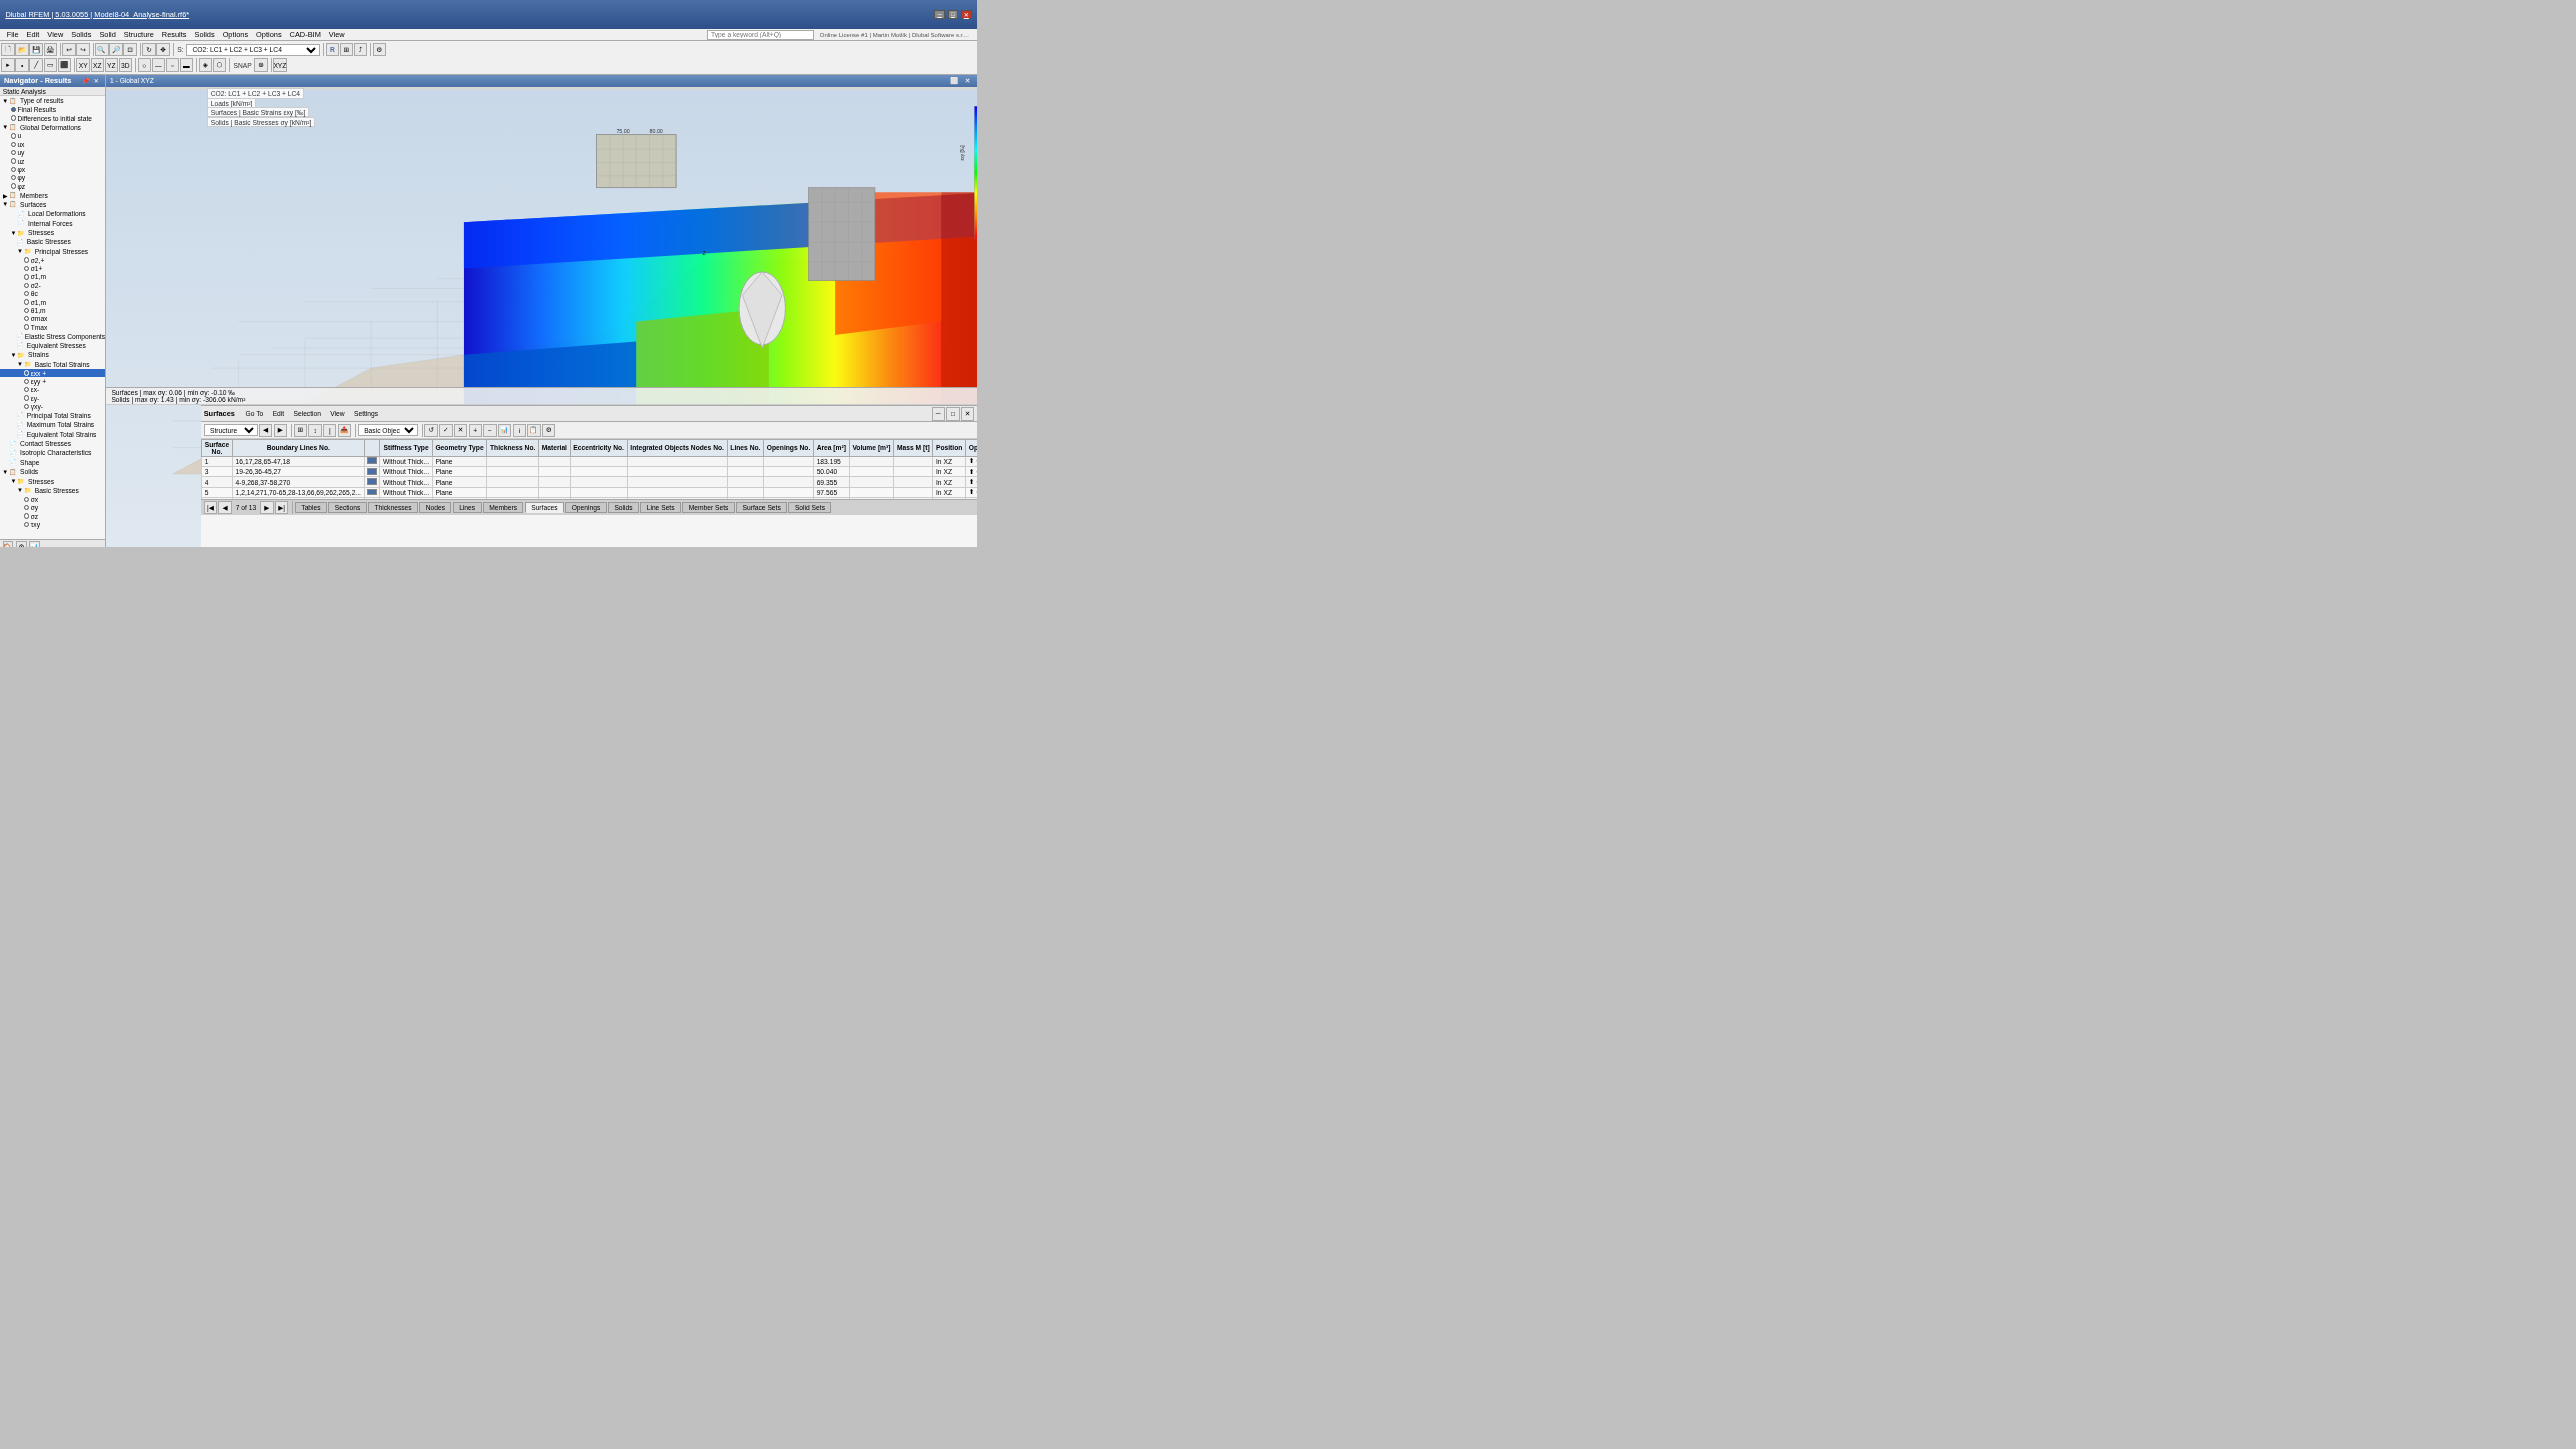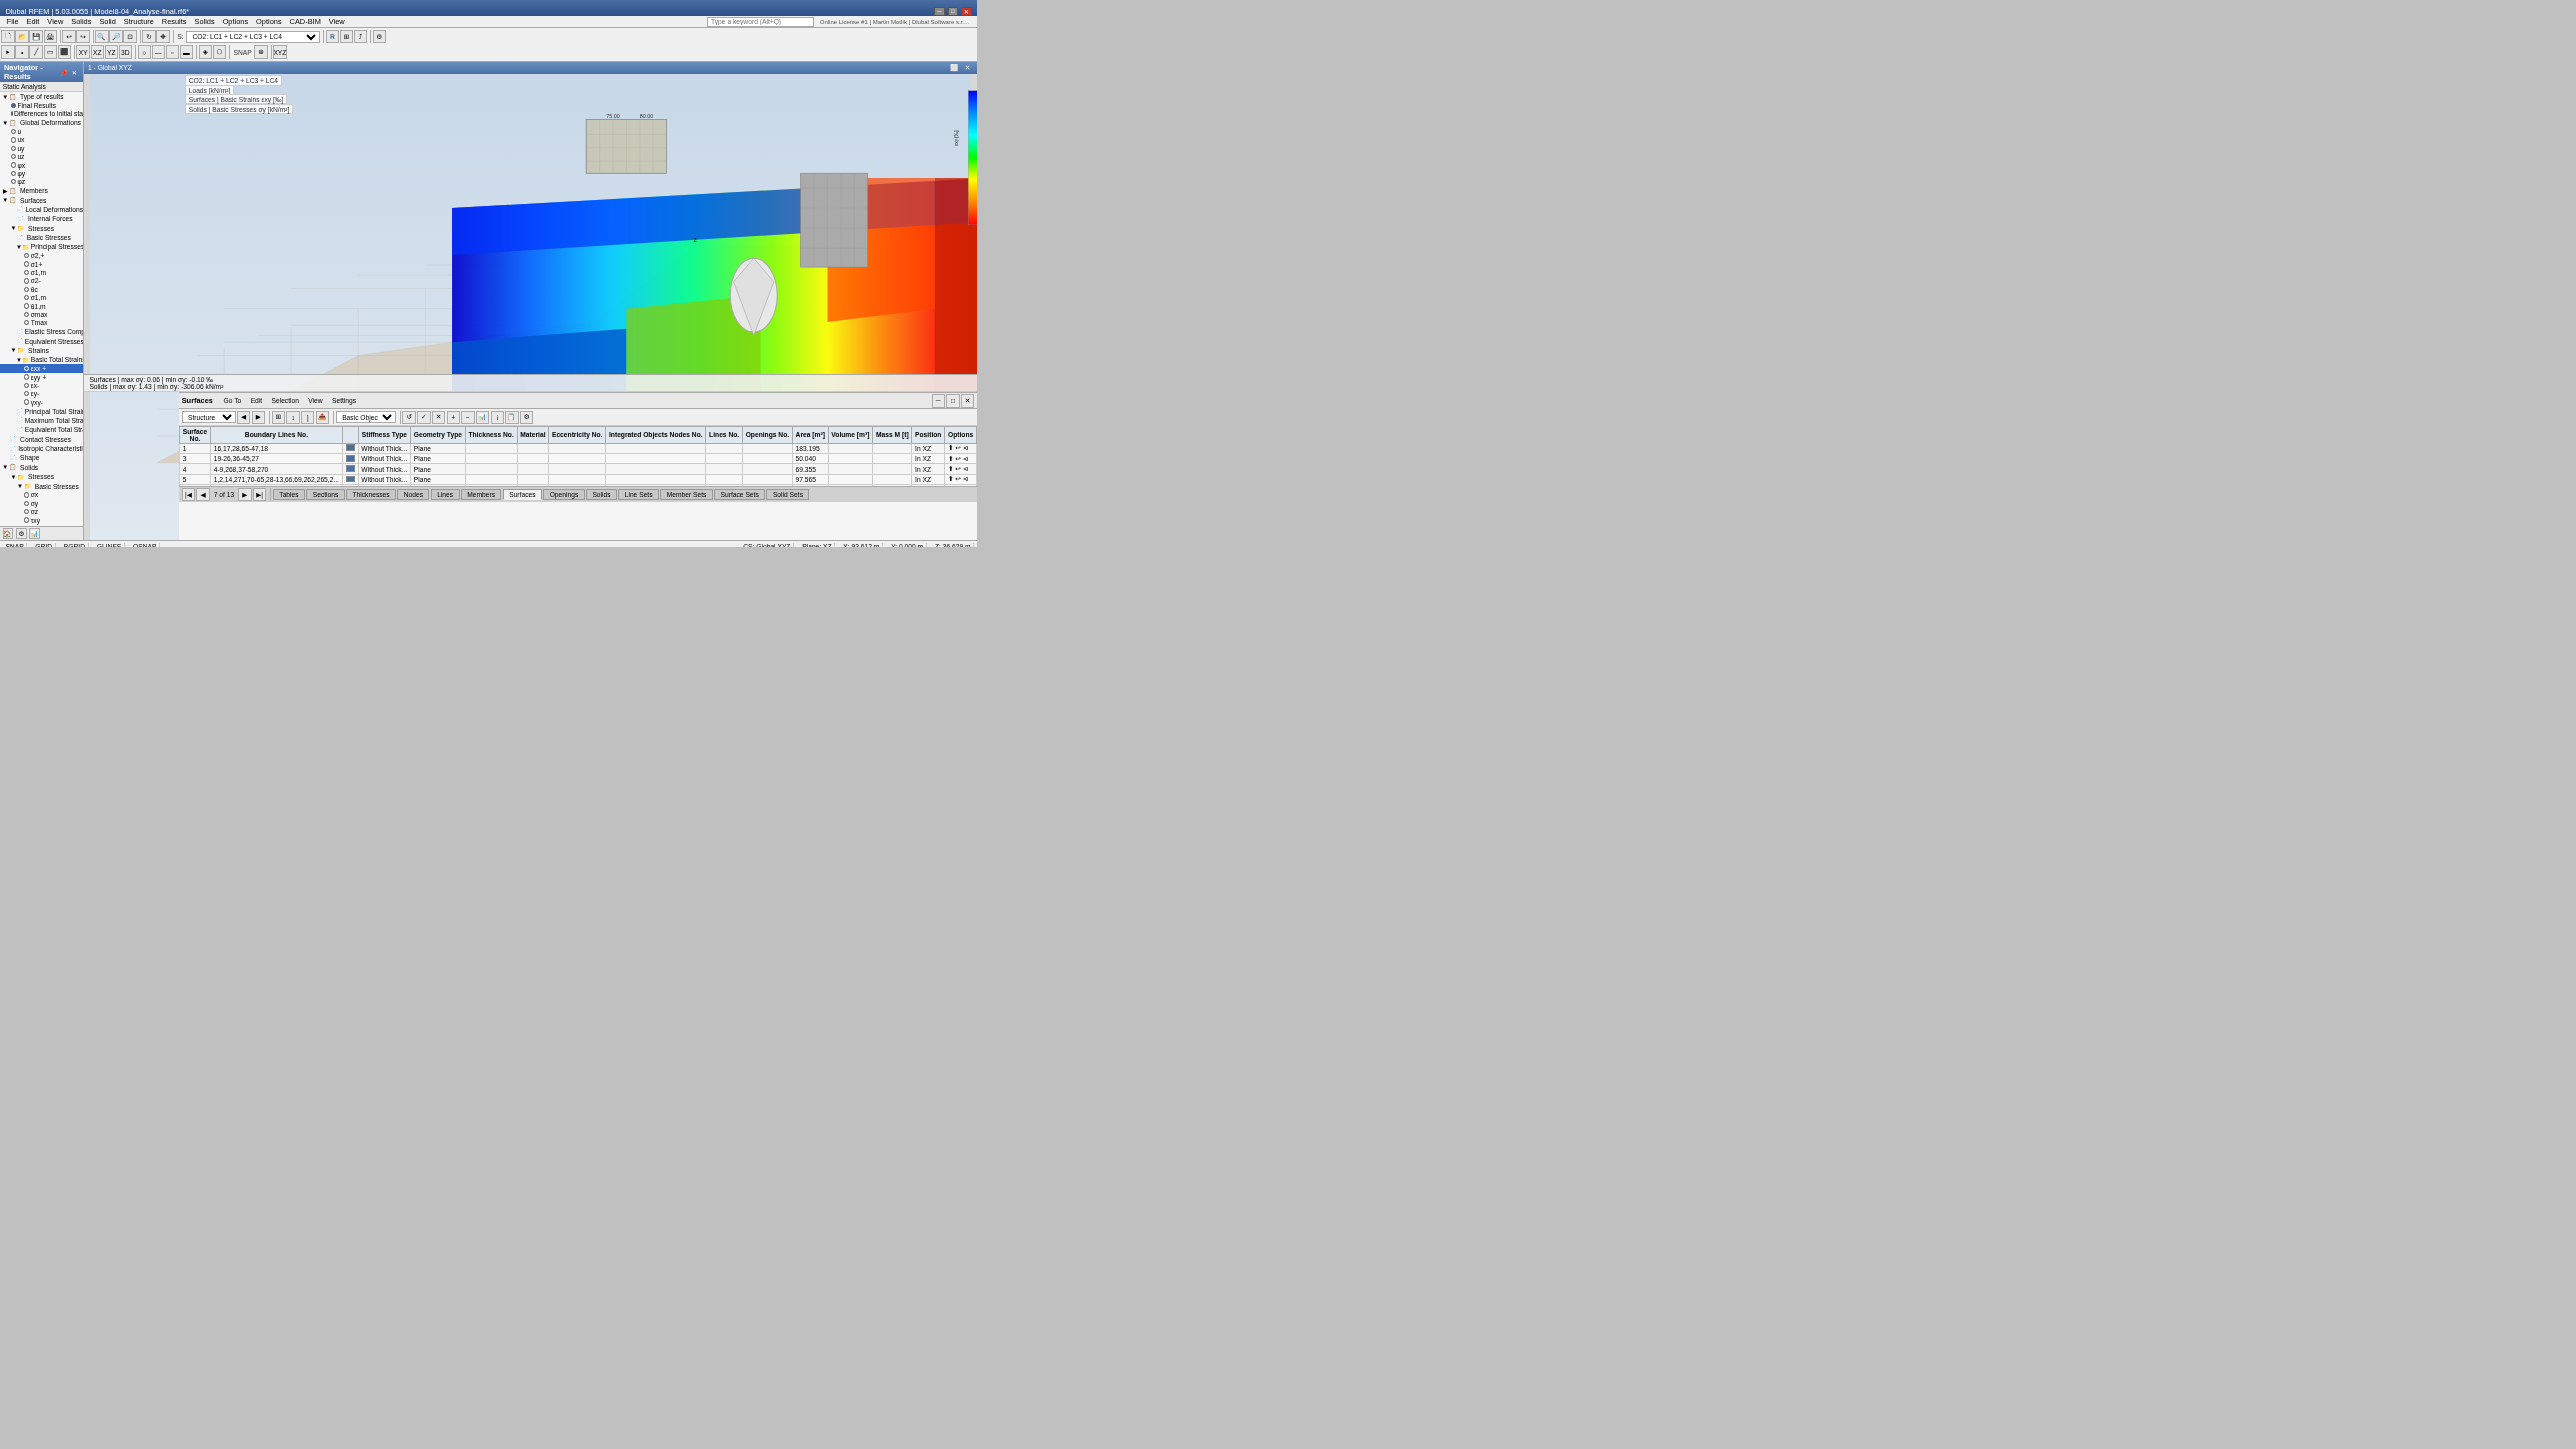--- a/index.html
+++ b/index.html
@@ -2,26 +2,27 @@
 <html style="font-size:10.7px"><head>
   <meta charset="utf-8">
   <style>
     * { margin: 0; padding: 0; box-sizing: border-box; }
     body { font-family: 'Segoe UI', Tahoma, Geneva, Verdana, sans-serif; font-size: 7.4px; background: #c0c0c0; color: #000; overflow: hidden; width: 977px; height: 547px; }
 
     
     #titlebar {
       background: linear-gradient(to bottom, #4a6fa5, #2d4f8a);
       color: white;
-      height: 16px;
-      display: flex;
-      align-items: flex-end;
+      height: 29px;
+      display: flex;
+      align-items: center;
       padding: 0 5.4px;
       font-size: 7.4px;
       justify-content: space-between;
+      text-decoration: underline;
     }
     #titlebar-controls { display: flex; gap: 2.7px; }
     .title-btn {
       width: 10.7px; height: 9.4px;
       background: #8a8a8a;
       border: 0.7px solid #555;
       cursor: pointer;
       display: flex; align-items: center; justify-content: center;
       font-size: 6px; color: white;
     }
@@ -75,21 +76,21 @@
     .tb-label { font-size: 6.7px; padding: 0 2px; color: #333; }
 
     
     #main-layout {
       display: flex;
       height: calc(547px - 13.4px - 12px - 31px - 12px);
     }
 
     
     #navigator {
-      width: 84px;
+      width: 106px;
       background: #f5f5f5;
       border-right: 0.7px solid #aaa;
       display: flex;
       flex-direction: column;
       overflow: hidden;
     }
     #navigator-header {
       background: linear-gradient(to bottom, #6a8fc0, #4a6fa5);
       color: white;
       padding: 1.3px 4px;

